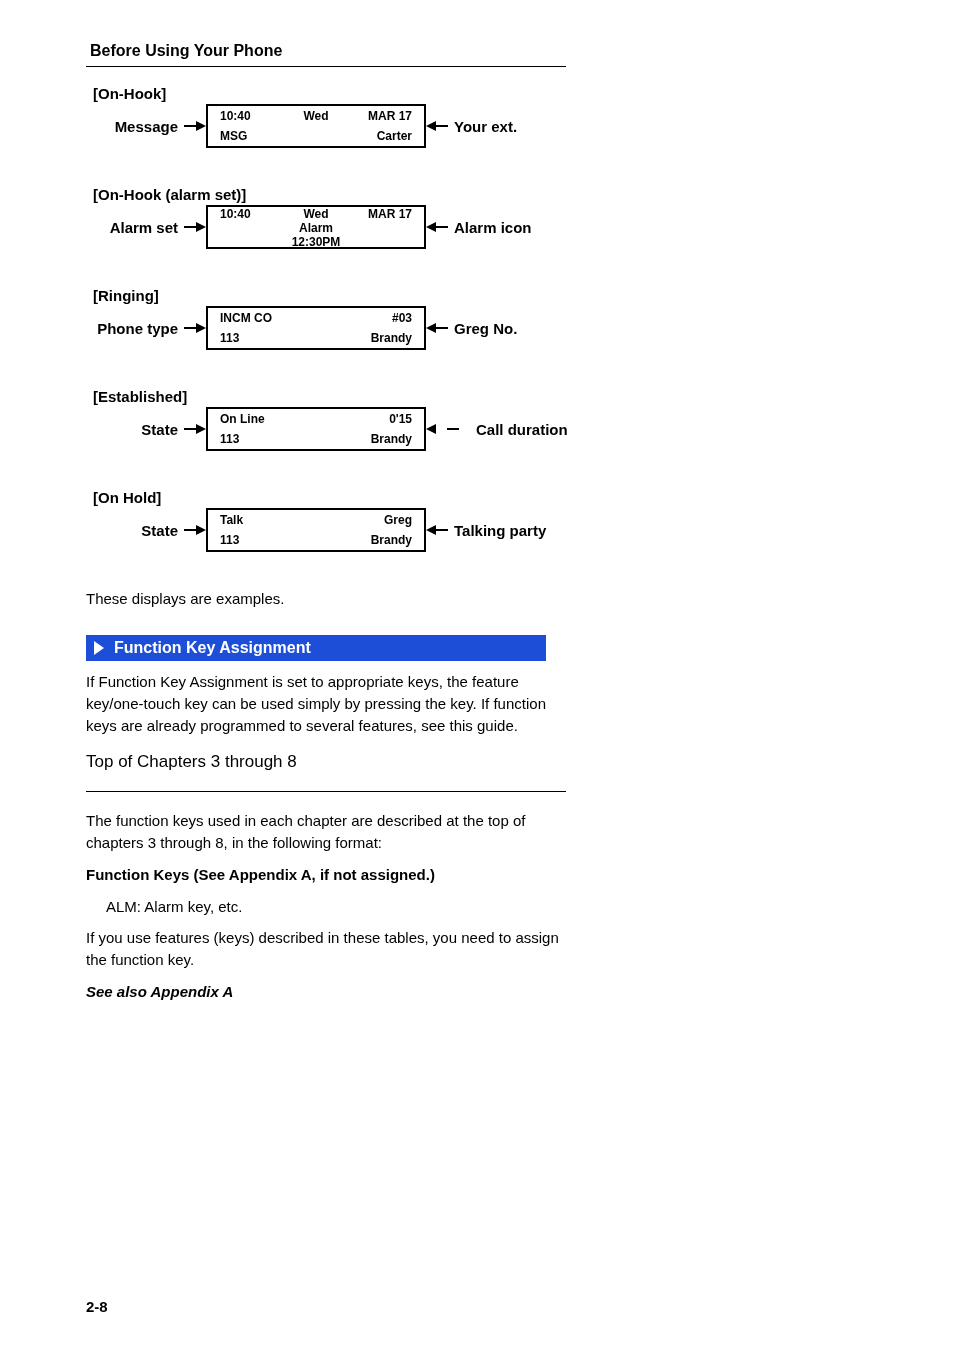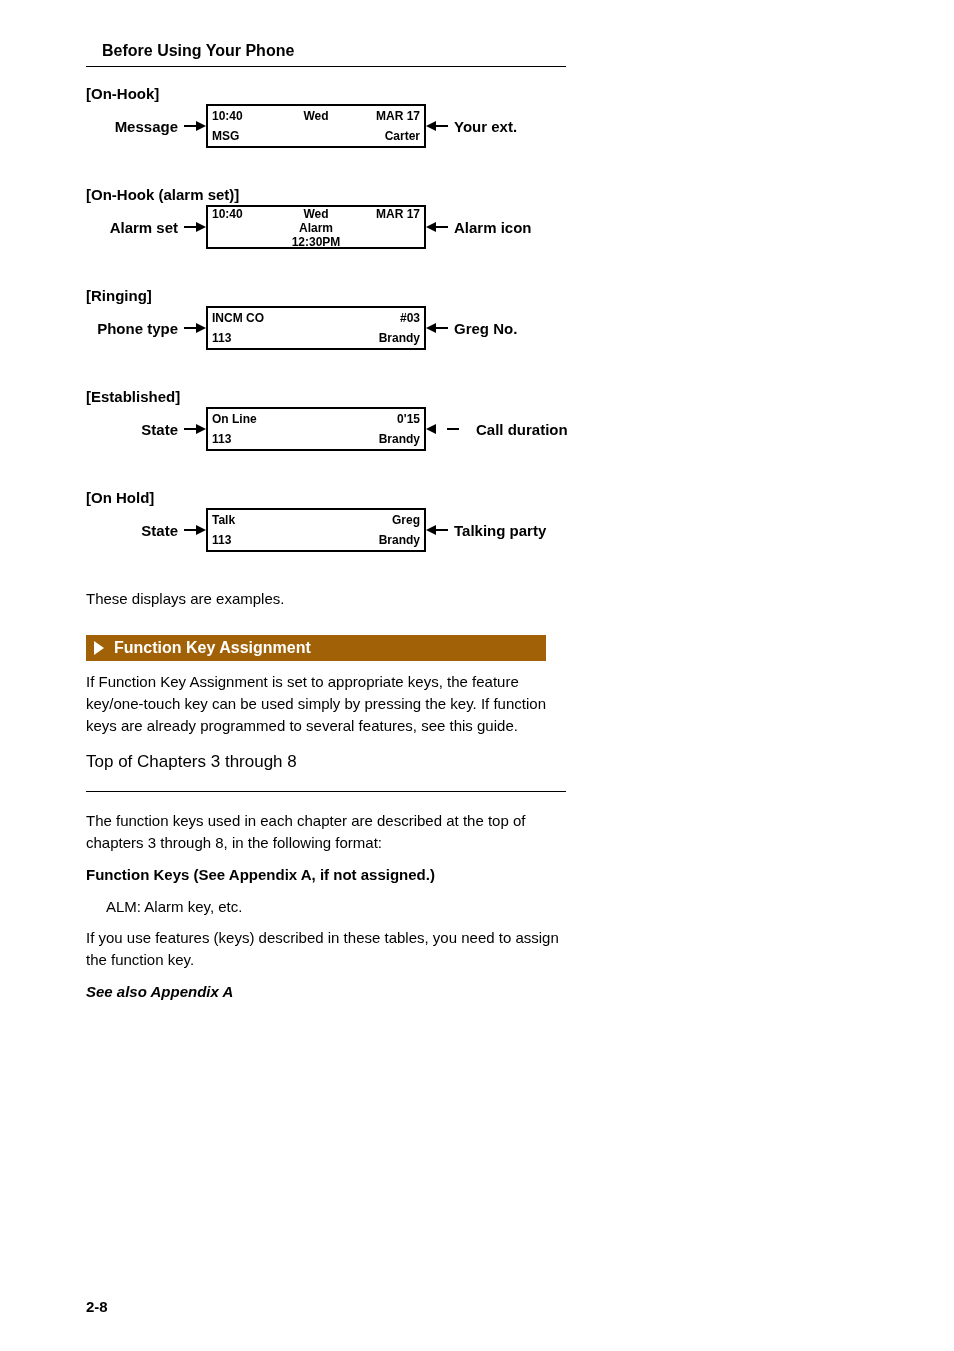--- a/index.html
+++ b/index.html
@@ -1,40 +1,40 @@
 <!DOCTYPE html>
 <html><head>
 <meta charset="utf-8">
 <style>
 html,body{margin:0;padding:0;background:#fff;font-family:Arial,Helvetica,sans-serif;color:#000}
 .page{width:954px;min-height:1351px;margin:0 auto;position:relative;box-sizing:border-box;padding:36px 86px 60px 86px}
-.htxt{font-size:16px;font-weight:bold;margin:6px 16px}
+.htxt{font-size:16px;font-weight:bold;margin:6px 4px}
 hr.sep{border:none;border-top:1px solid #000;width:480px;margin:4px 0 18px 0}
 
 .row{display:flex;align-items:center;margin-top:0}
 .rowblock{margin:14px 0 38px 0}
-.caption{font-size:15px;font-weight:bold;margin:4px 0 2px 0}
+.caption{font-size:15px;font-weight:bold;margin:4px 0 2px 7px}
 
 .lcd{border:2px solid #000;background:#fff;width:220px;height:44px;box-sizing:border-box;display:flex;flex-direction:column}
-.lcd .ln{flex:1;display:flex;align-items:center;font-size:12px;font-weight:bold;padding:0 4px;box-sizing:border-box}
+.lcd .ln{flex:1;display:flex;align-items:center;font-size:12px;font-weight:bold;padding:0 12px;box-sizing:border-box}
 .lcd .ln .c{flex:1;text-align:left}
 .lcd .ln .m{flex:1;text-align:center}
 .lcd .ln .r{flex:1;text-align:right}
 
 .lead{height:2px;background:#000;width:60px}
 .arrR{width:0;height:0;border-top:5px solid transparent;border-bottom:5px solid transparent;border-left:10px solid #000}
 .arrL{width:0;height:0;border-top:5px solid transparent;border-bottom:5px solid transparent;border-right:10px solid #000}
 .lab{font-size:15px;font-weight:bold;margin:0 6px;white-space:nowrap}
 .annL{display:flex;align-items:center}
 
 .body p{font-size:15px;line-height:1.45;margin:10px 0}
 .body p strong{font-weight:bold}
 .body em{font-style:italic}
 
-.bigbar{background:#a16207;color:#fff;width:460px;padding:4px 8px;box-sizing:border-box;font-size:16px;font-weight:bold;display:flex;align-items:center}
+.bigbar{background:#1d4ed8;color:#fff;width:460px;padding:4px 8px;box-sizing:border-box;font-size:16px;font-weight:bold;display:flex;align-items:center}
 .bigbar .tri{width:0;height:0;border-top:7px solid transparent;border-bottom:7px solid transparent;border-left:10px solid #fff;margin-right:10px}
 
 h2.sect{font-size:17px;font-weight:normal;margin:16px 0 19px 0}
 </style>
 </head>
 <body>
 
 <div class="page">
   <div class="htxt">Before Using Your Phone</div>
   <hr class="sep">

